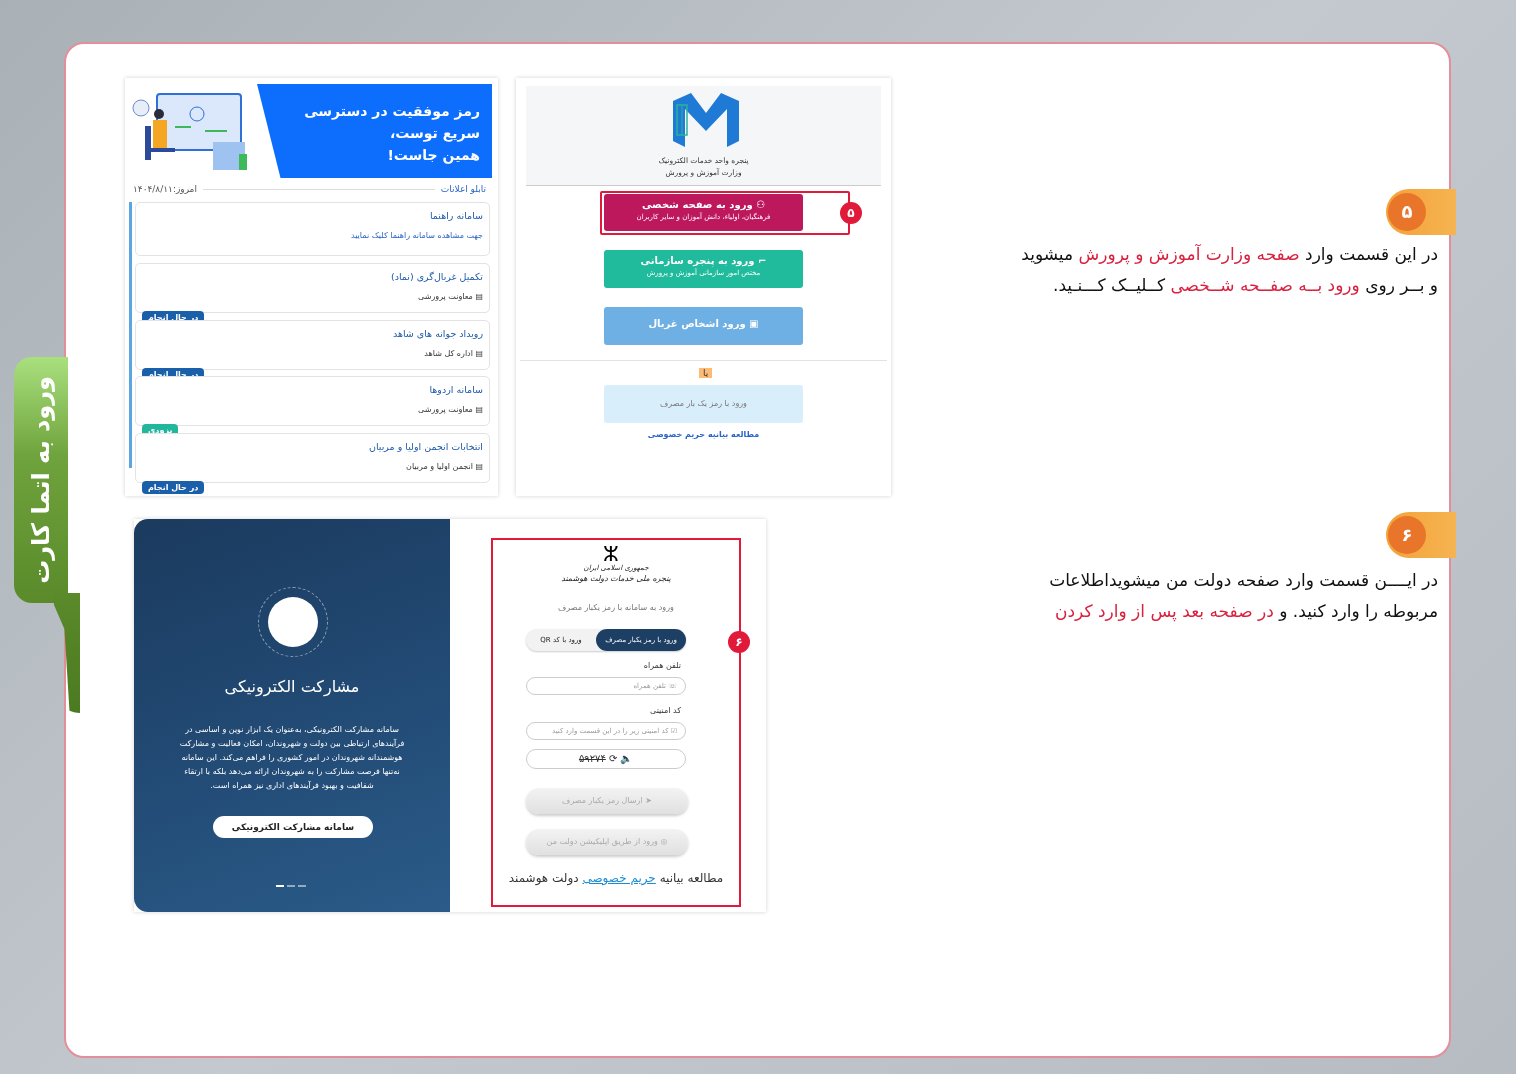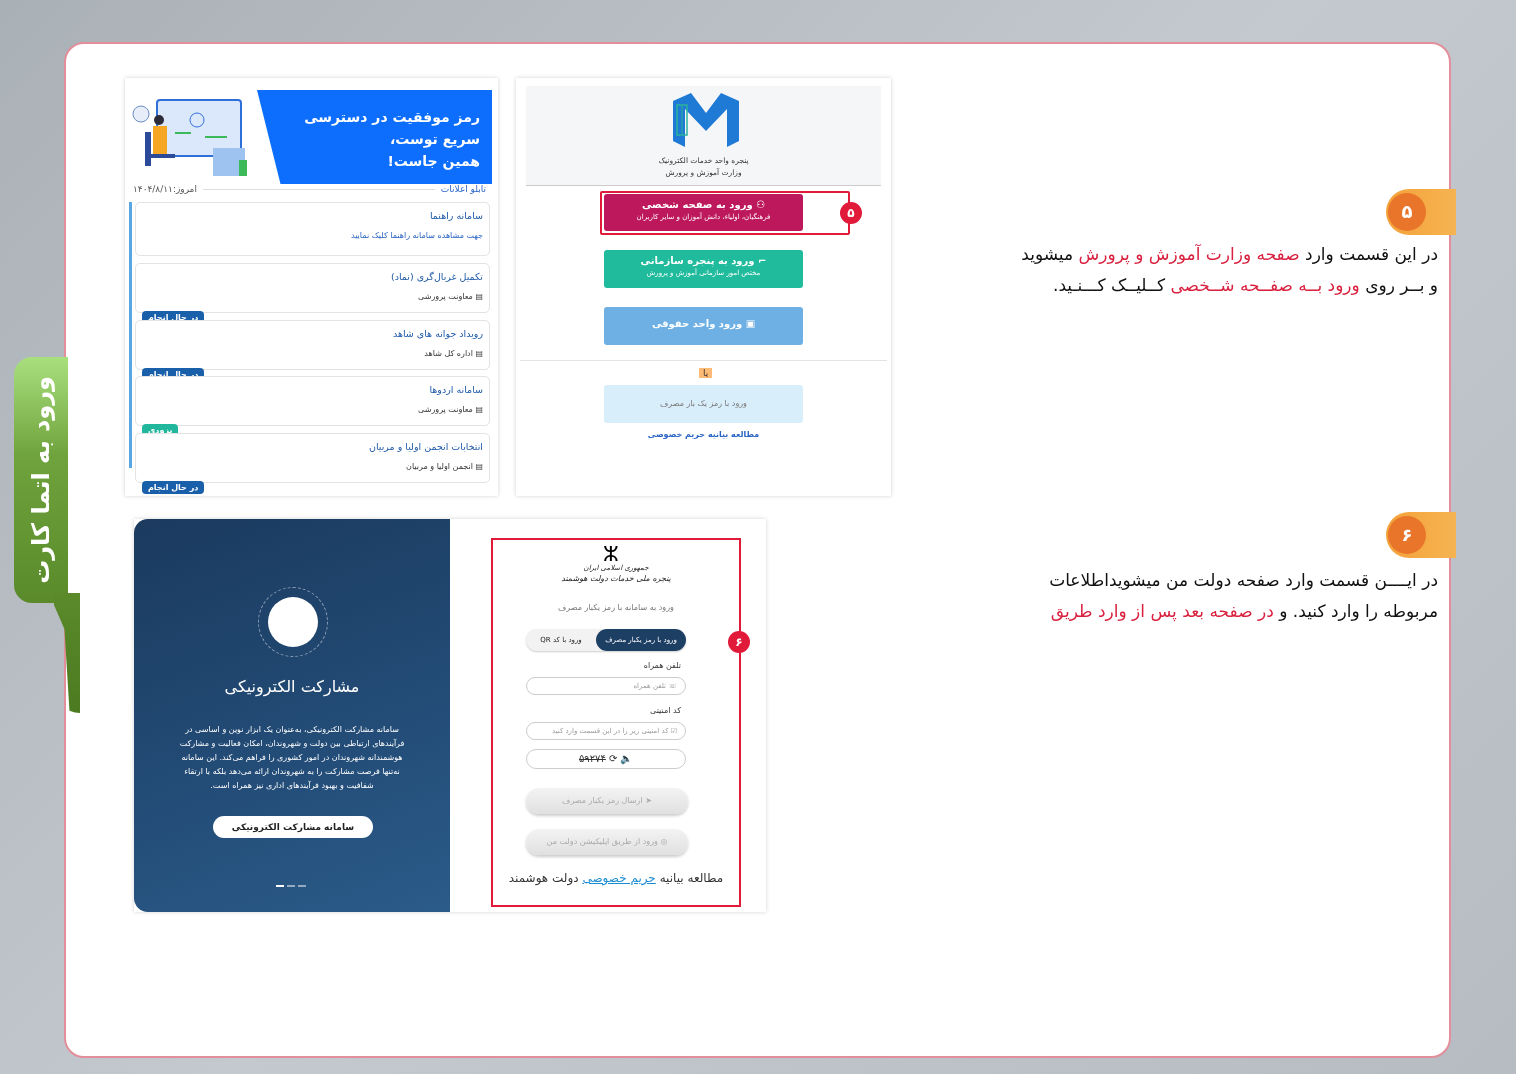--- a/index.html
+++ b/index.html
@@ -33,21 +33,21 @@
   
   .panel {
     position: absolute; background: #fff; box-shadow: 0 0 4px rgba(0,0,0,0.18);
     direction: rtl; overflow: hidden;
   }
   #p1 { left: 125px; top: 78px; width: 373px; height: 418px; }
   #p2 { left: 516px; top: 78px; width: 375px; height: 418px; }
   #p3 { left: 134px; top: 519px; width: 632px; height: 393px; }
 
   
-  .hero { position: absolute; top: 12px; left: 0; right: 6px; height: 94px; }
+  .hero { position: absolute; top: 6px; left: 0; right: 6px; height: 94px; }
   .hero-blue {
     position: absolute; right: 0; top: 0; width: 235px; height: 94px; background: #0d6efd;
     clip-path: polygon(0 0, 100% 0, 100% 100%, 10% 100%);
     color: #fff; font-size: 14px; font-weight: bold; padding: 16px 12px 0 8px; line-height: 22px;
   }
   .hero-illu { position: absolute; left: 4px; top: 8px; width: 126px; height: 82px; }
   .board-head { position: absolute; top: 103px; left: 8px; right: 12px; height: 16px; display: flex; align-items: center; font-size: 9px; }
   .board-head .title { color: #2a65c5; }
   .board-head .line { flex: 1; height: 1px; background: #ddd; margin: 0 6px; }
   .board-head .date { color: #555; }
@@ -191,21 +191,21 @@
     <div class="t"><span>⚇ </span><span>ورود به صفحه شخصی</span></div>
     <div class="s">فرهنگیان، اولیاء، دانش آموزان و سایر کاربران</div>
   </div>
   <div class="hl5"></div>
   <div class="num-badge" style="left:324px;top:124px;">۵</div>
   <div class="btn" id="btn-org">
     <div class="t"><span>⌐ </span><span>ورود به پنجره سازمانی</span></div>
     <div class="s">مختص امور سازمانی آموزش و پرورش</div>
   </div>
   <div class="btn" id="btn-legal">
-    <div class="t"><span>▣ </span><span>ورود واحد حقوقی</span></div>
+    <div class="t"><span>▣ </span><span>ورود اشخاص غربال</span></div>
   </div>
   <div class="or-line"></div>
   <div class="or-text">یا</div>
   <div class="btn" id="btn-otp">ورود با رمز یک بار مصرف</div>
   <div class="privacy">مطالعه بیانیه حریم خصوصی</div>
 </div>
 
 <div class="panel" id="p3">
   <div class="p3-left">
     <div class="emblem-ring"></div>
@@ -252,14 +252,14 @@
 <div class="step-text" style="top:239px;">
   <div><span>در این قسمت وارد </span><span class="red"> صفحه وزارت آموزش و پرورش</span><span> میشوید</span></div>
   <div><span>و بــر روی </span><span class="red">ورود بــه صفــحه شــخصی</span><span> کــلیــک کـــنـید.</span></div>
 </div>
 
 <div class="step-tab" style="top:512px;">
   <div class="circle">۶</div>
 </div>
 <div class="step-text" style="top:565px;">
   <div>در ایــــن قسمت وارد صفحه دولت من   میشویداطلاعات</div>
-  <div><span>مربوطه را وارد کنید. و </span><span class="red">در صفحه بعد  پس  از  وارد طریق</span></div>
+  <div><span>مربوطه را وارد کنید. و </span><span class="red">در صفحه بعد  پس  از  وارد کردن</span></div>
 </div>
 
 </body></html>

